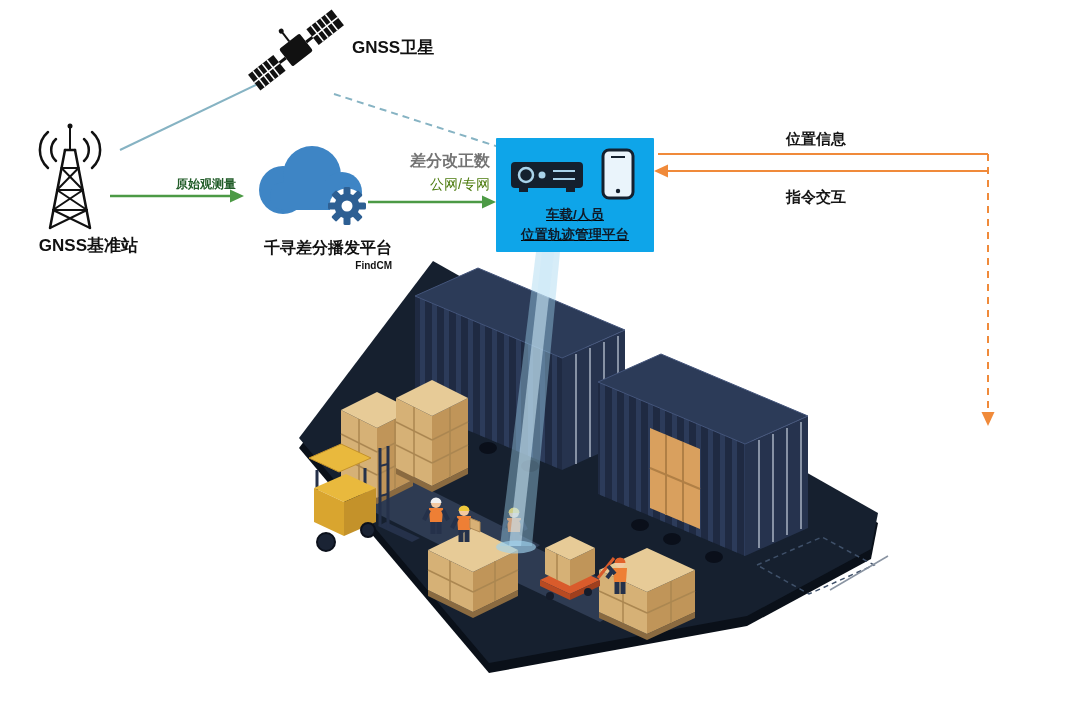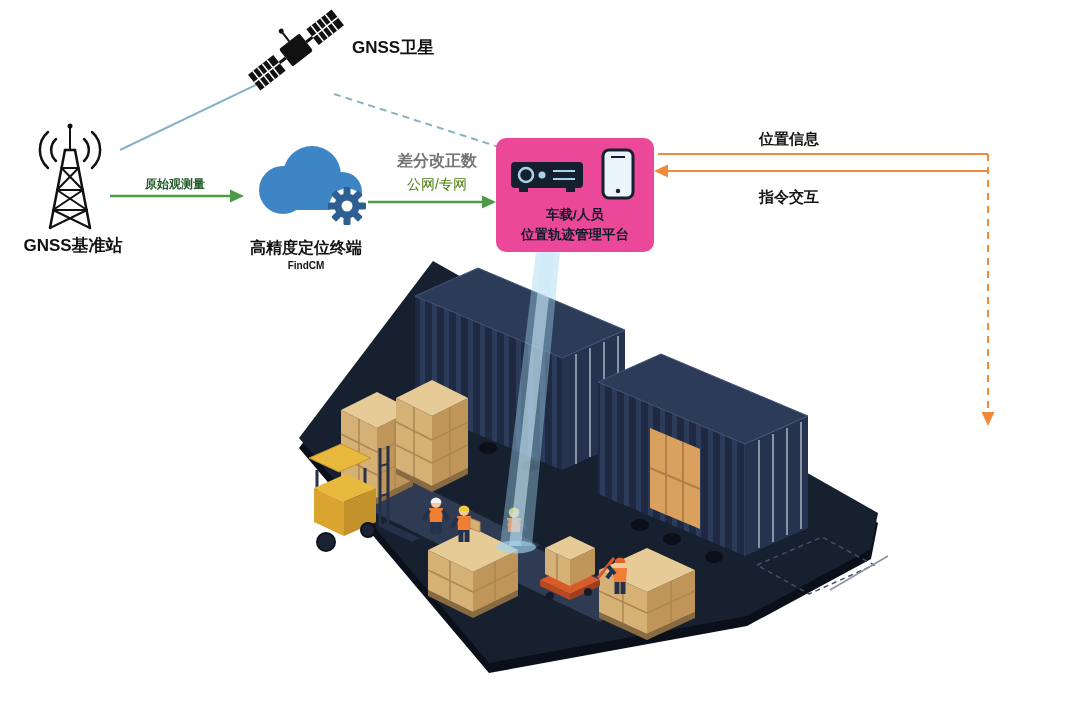--- a/index.html
+++ b/index.html
@@ -1,32 +1,32 @@
 <!DOCTYPE html>
 <html><head>
 <meta charset="utf-8">
 <style>
   html,body{margin:0;padding:0;background:#fff;}
   .canvas{position:relative;width:1080px;height:701px;background:#ffffff;overflow:hidden;
           font-family:"Liberation Sans","DejaVu Sans",sans-serif;}
   svg{display:block;}
   #scene{position:absolute;left:0;top:0;z-index:1;}
   .label{position:absolute;z-index:3;color:#111;font-weight:600;white-space:nowrap;}
-  .center{text-align:center;white-space:normal;}
+  .center{text-align:right;white-space:normal;}
   #lbl-satellite{left:352px;top:36px;font-size:17px;}
   #lbl-base{left:8px;top:234px;width:130px;font-size:17px;}
   #lbl-cloud-title{left:220px;top:238px;width:172px;font-size:16px;font-weight:700;}
   #lbl-cloud-sub{left:220px;top:260px;width:172px;font-size:10px;font-weight:700;}
   #lbl-rawobs{left:114px;top:176px;width:122px;font-size:12px;color:#215C28;font-weight:700;}
   #lbl-corr1{left:384px;top:151px;width:106px;font-size:16px;color:#737373;font-weight:700;}
   #lbl-corr2{left:384px;top:176px;width:106px;font-size:14px;color:#4d7c0f;font-weight:400;}
   #lbl-pos{left:732px;top:130px;width:114px;font-size:15px;color:#151515;font-weight:700;}
   #lbl-cmd{left:732px;top:188px;width:114px;font-size:15px;color:#151515;font-weight:700;}
-  .bubble{position:absolute;z-index:2;background:#ec4899;border-radius:10px;
-          display:flex;flex-direction:column;align-items:center;justify-content:center;}
+  .bubble{position:absolute;z-index:2;background:#0ea5e9;border-radius:1px;
+          display:flex;flex-direction:column;align-items:center;justify-content:center;text-decoration:underline;}
   #card-terminal{left:496px;top:138px;width:158px;height:112px;padding-top:2px;}
   #card-finds{left:880px;top:424px;width:170px;height:134px;}
   .bubble .line{font-weight:700;color:#0F1B29;font-size:13.5px;line-height:1.5;}
   #card-finds .line{font-size:15px;line-height:1.4;}
   .icon-wrap{margin-bottom:4px;}
 </style>
 </head>
 <body>
 
 <div class="canvas">
@@ -283,21 +283,21 @@
           <rect x="-3.5" y="-19" width="7" height="38" rx="1.5" transform="rotate(135)"></rect>
         </g>
         <circle r="12.5" fill="#2D5F93"></circle>
         <circle r="5.5" fill="#ffffff"></circle>
       </g>
     </g>
   </svg>
 
   <div class="label" id="lbl-satellite">GNSS卫星</div>
   <div class="label center" id="lbl-base">GNSS基准站</div>
-  <div class="label center" id="lbl-cloud-title">高精度定位终端</div>
+  <div class="label center" id="lbl-cloud-title">千寻差分播发平台</div>
   <div class="label center" id="lbl-cloud-sub">FindCM</div>
   <div class="label center" id="lbl-rawobs">原始观测量</div>
   <div class="label center" id="lbl-corr1">差分改正数</div>
   <div class="label center" id="lbl-corr2">公网/专网</div>
   <div class="label center" id="lbl-pos">位置信息</div>
   <div class="label center" id="lbl-cmd">指令交互</div>
 
   <div class="bubble" id="card-terminal">
     <div class="icon-wrap">
       <svg width="128" height="54" viewBox="0 0 128 54">

